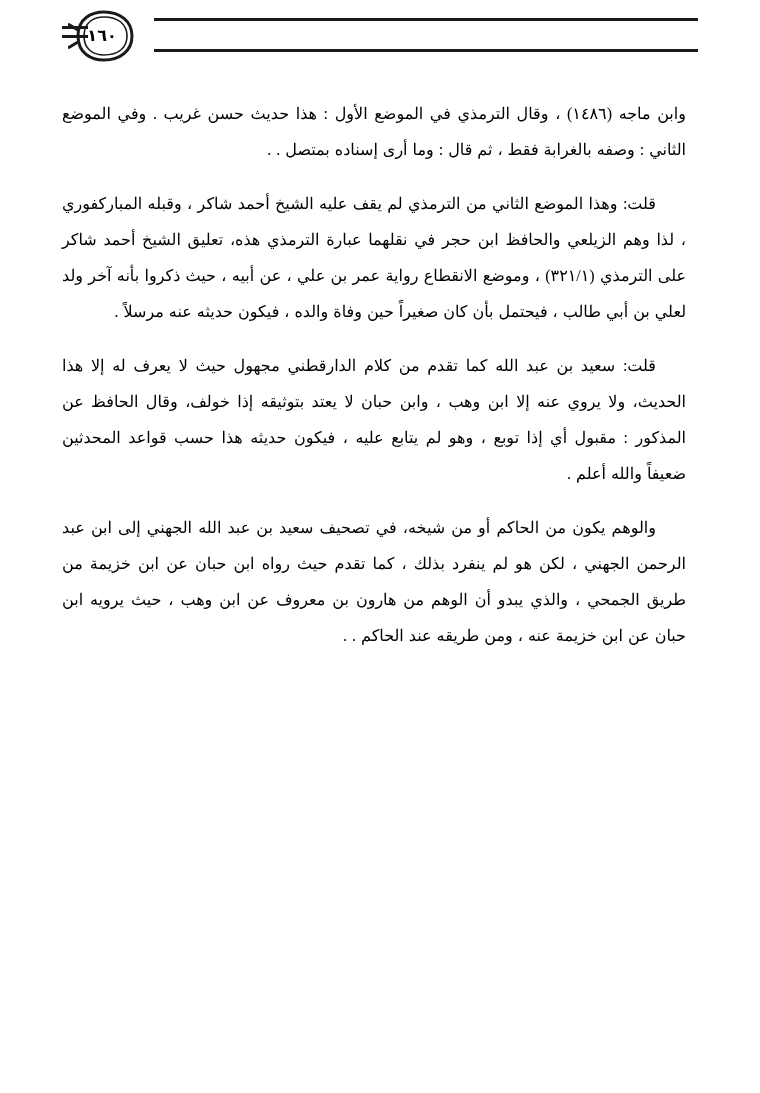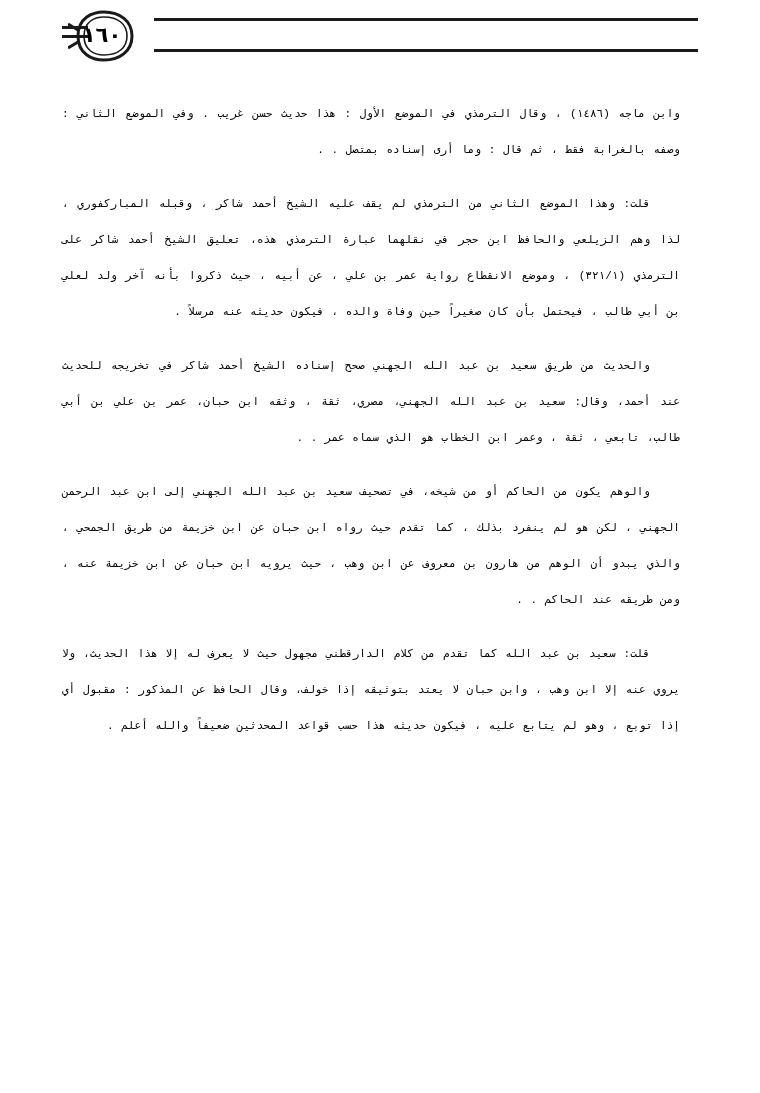--- a/index.html
+++ b/index.html
@@ -98,38 +98,38 @@
   .page-number-text {
     position: absolute;
     left: 0;
     top: 0;
     width: 68px;
     height: 56px;
     display: flex;
     align-items: center;
     justify-content: center;
     font-family: "DejaVu Sans", sans-serif;
-    font-size: 21px;
+    font-size: 16px;
     font-weight: bold;
     padding-bottom: 2px;
     box-sizing: border-box;
   }
 
   
   .body-text {
     margin: 18px 66px 0 62px;
     direction: rtl;
     text-align: justify;
     text-justify: inter-word;
   }
   .para {
-    font-family: Liberation Mono, monospace;
-    font-size: 11px;
+    font-family: Liberation Serif, serif;
+    font-size: 16px;
     line-height: 36px;
-    margin: 0 14px 18px 0;
+    margin: 0 8px 18px 0;
     text-align: justify;
     text-align-last: right;
     word-spacing: 1px;
   }
   .para.indent {
     text-indent: 30px;
   }
   .para:last-child { margin-bottom: 0; }
 </style>
 </head>
@@ -156,18 +156,17 @@
         <path d="M10 22 L0 16" fill="none" stroke="#1a1a1a" stroke-width="3"></path>
         <path d="M10 34 L0 40" fill="none" stroke="#1a1a1a" stroke-width="3"></path>
       </svg>
       <div class="page-number-text">١٦٠</div>
     </div>
   </div>
 
   <div class="body-text">
     <p class="para">وابن ماجه (١٤٨٦) ، وقال الترمذي في الموضع الأول : هذا حديث حسن غريب . وفي الموضع الثاني : وصفه بالغرابة فقط ، ثم قال : وما أرى إسناده بمتصل . .</p>
     <p class="para indent">قلت: وهذا الموضع الثاني من الترمذي لم يقف عليه الشيخ أحمد شاكر ، وقبله المباركفوري ، لذا وهم الزيلعي والحافظ ابن حجر في نقلهما عبارة الترمذي هذه، تعليق الشيخ أحمد شاكر على الترمذي (٣٢١/١) ، وموضع الانقطاع رواية عمر بن علي ، عن أبيه ، حيث ذكروا بأنه آخر ولد لعلي بن أبي طالب ، فيحتمل بأن كان صغيراً حين وفاة والده ، فيكون حديثه عنه مرسلاً .</p>
-    <p class="para indent">والحديث من طريق سعيد بن عبد الله الجهني صحح إسناده الشيخ أحمد شاكر في تخريجه للحديث عند أحمد، وقال: سعيد بن عبد الله الجهني، مصري، ثقة ، وثقه ابن حبان، عمر بن علي بن أبي طالب، تابعي ، ثقة ، وعمر ابن الخطاب هو الذي سماه عمر . .</p>
+    <p class="para indent">قلت: سعيد بن عبد الله كما تقدم من كلام الدارقطني مجهول حيث لا يعرف له إلا هذا الحديث، ولا يروي عنه إلا ابن وهب ، وابن حبان لا يعتد بتوثيقه إذا خولف، وقال الحافظ عن المذكور : مقبول أي إذا توبع ، وهو لم يتابع عليه ، فيكون حديثه هذا حسب قواعد المحدثين ضعيفاً والله أعلم .</p>
     <p class="para indent">والوهم يكون من الحاكم أو من شيخه، في تصحيف سعيد بن عبد الله الجهني إلى ابن عبد الرحمن الجهني ، لكن هو لم ينفرد بذلك ، كما تقدم حيث رواه ابن حبان عن ابن خزيمة من طريق الجمحي ، والذي يبدو أن الوهم من هارون بن معروف عن ابن وهب ، حيث يرويه ابن حبان عن ابن خزيمة عنه ، ومن طريقه عند الحاكم . .</p>
-    <p class="para indent">قلت: سعيد بن عبد الله كما تقدم من كلام الدارقطني مجهول حيث لا يعرف له إلا هذا الحديث، ولا يروي عنه إلا ابن وهب ، وابن حبان لا يعتد بتوثيقه إذا خولف، وقال الحافظ عن المذكور : مقبول أي إذا توبع ، وهو لم يتابع عليه ، فيكون حديثه هذا حسب قواعد المحدثين ضعيفاً والله أعلم .</p>
   </div>
 
 </div>
 
 </body></html>

